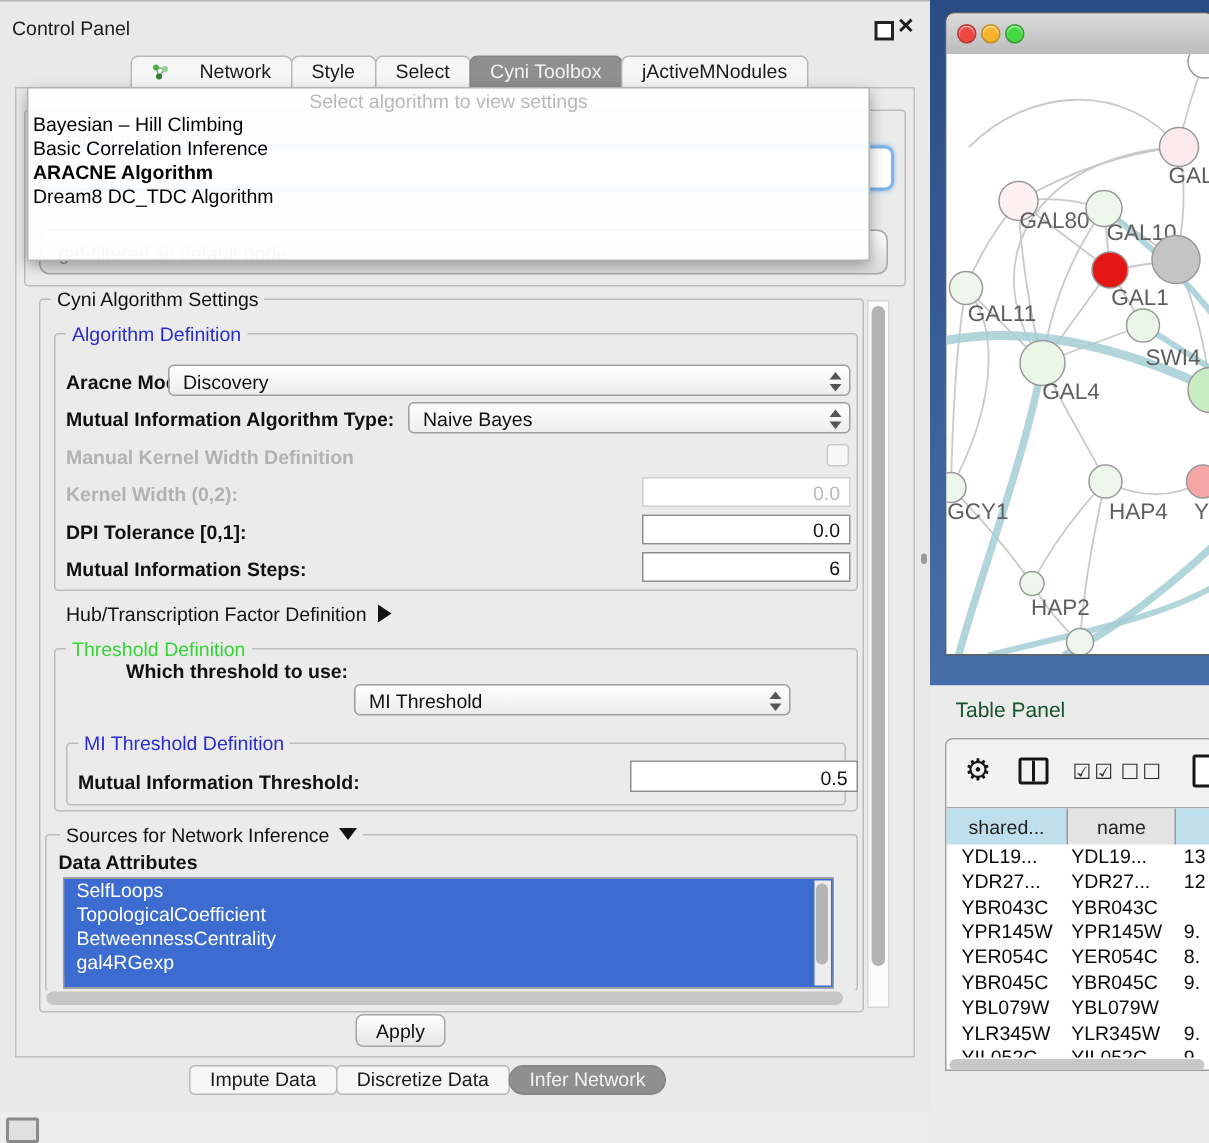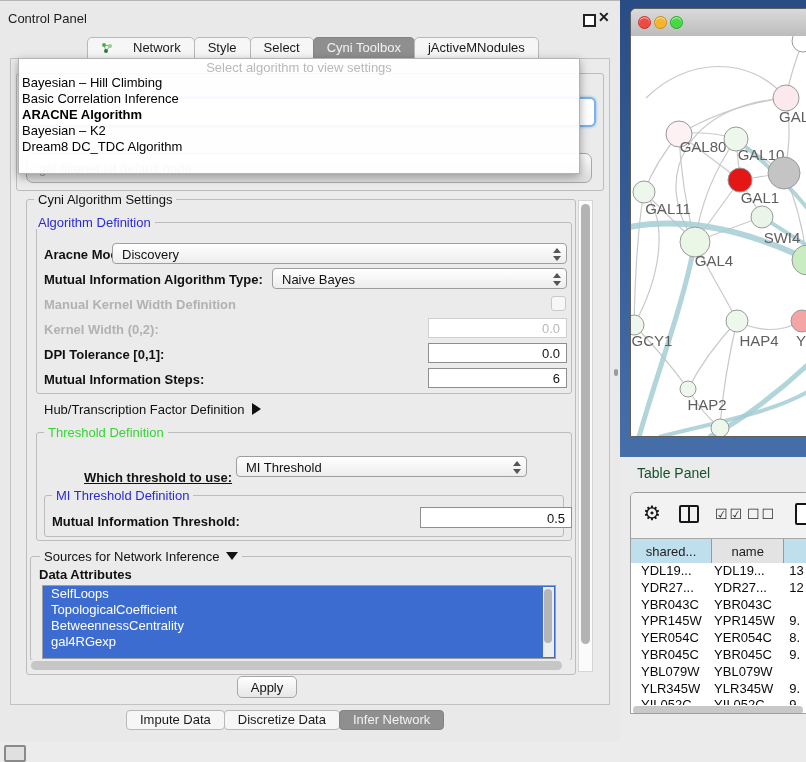--- a/index.html
+++ b/index.html
@@ -13,21 +13,21 @@
   .cp-title{position:absolute;left:8px;top:10px;font-size:13px;color:#1c1c1c;}
   .float-btn{position:absolute;left:583px;top:13px;width:9px;height:9px;border:2px solid #222;background:#fff;}
   .close-btn{position:absolute;left:598px;top:8px;font-size:14px;font-weight:bold;color:#1a1a1a;}
   .tabbar{position:absolute;left:88px;top:36px;display:flex;height:22px;}
   .tab{height:20px;line-height:20px;padding:0 13px;background:#f6f6f6;border:1px solid #b8b8b8;margin-left:-1px;
        font-size:13px;color:#1a1a1a;border-radius:5px 5px 0 0;display:flex;align-items:center;gap:20px;}
   .tab.sel{background:#8f8f8f;color:#f2f2f2;border-color:#848484;}
   .btabbar{position:absolute;left:127px;top:709px;display:flex;height:20px;}
   .btab{height:18px;line-height:18px;padding:0 13px;background:#f6f6f6;border:1px solid #b8b8b8;margin-left:-1px;
        font-size:13px;color:#1a1a1a;border-radius:4px;}
-  .btab.sel{background:#8f8f8f;color:#f2f2f2;border-color:#848484;}
+  .btab.sel{background:#8f8f8f;color:#f2f2f2;border-color:#848484;border-radius:10px;}
   .content-box{position:absolute;left:10px;top:57px;width:598px;height:645px;background:#ebebeb;border:1px solid #c2c2c2;}
   
   .grp{position:absolute;border:1px solid #bcbcbc;border-radius:3px;}
   .grp-title{position:absolute;background:#ebebeb;padding:0 4px;font-size:13px;line-height:13px;color:#111;white-space:nowrap;}
   .t-blue{color:var(--title-blue);}
   .t-green{color:var(--title-green);}
   .lbl{position:absolute;font-size:13px;font-weight:bold;color:#111;white-space:nowrap;}
   .lbl.plain{font-weight:normal;}
   .lbl.dis{color:#b2b2b2;}
   .combo{position:absolute;height:21px;border:1px solid #9e9e9e;border-radius:4px;background:linear-gradient(#ffffff,#ededed);
@@ -279,21 +279,21 @@
 
   <div class="inference-group"></div>
   <div class="ghost-title">Inference Algorithm</div>
   <div class="focused-combo"></div>
   <div class="bg-combo">gal-filtered.sif default node</div>
 
   <div class="grp" style="left:26px;top:198px;width:548px;height:474px;"></div>
   <span class="grp-title" style="left:34px;top:192px;">Cyni Algorithm Settings</span>
 
   <div class="grp" style="left:36px;top:221px;width:534px;height:170px;"></div>
-  <span class="grp-title t-blue" style="left:34px;top:215px;text-align:right;">Algorithm Definition</span>
+  <span class="grp-title t-blue" style="left:44px;top:215px;text-align:right;">Algorithm Definition</span>
 
   <span class="lbl" style="left:44px;top:246px;">Aracne Mode:</span>
   <div class="combo" style="left:112px;top:242px;width:455px;">
     <span>Discovery</span>
     <span class="arrows"></span>
   </div>
 
   <span class="lbl" style="left:44px;top:271px;">Mutual Information Algorithm Type:</span>
   <div class="combo" style="left:272px;top:267px;width:295px;">
     <span>Naive Bayes</span>
@@ -310,21 +310,21 @@
   <div class="tfield" style="left:428px;top:342px;width:139px;">0.0</div>
 
   <span class="lbl" style="left:44px;top:371px;">Mutual Information Steps:</span>
   <div class="tfield" style="left:428px;top:367px;width:139px;">6</div>
 
   <span class="lbl plain" style="left:44px;top:401px;"><span>Hub/Transcription Factor Definition</span><span class="tri-right"></span></span>
 
   <div class="grp" style="left:36px;top:431px;width:534px;height:107px;"></div>
   <span class="grp-title t-green" style="left:44px;top:425px;">Threshold Definition</span>
 
-  <span class="lbl" style="left:84px;top:469px;text-decoration:underline;">Which threshold to use:</span>
+  <span class="lbl" style="left:84px;top:439px;">Which threshold to use:</span>
   <div class="combo" style="left:236px;top:455px;width:291px;">
     <span>MI Threshold</span>
     <span class="arrows"></span>
   </div>
 
   <div class="grp" style="left:44px;top:494px;width:518px;height:40px;"></div>
   <span class="grp-title t-blue" style="left:52px;top:488px;">MI Threshold Definition</span>
   <span class="lbl" style="left:52px;top:513px;">Mutual Information Threshold:</span>
   <div class="tfield" style="left:420px;top:506px;width:152px;height:21px;line-height:21px;">0.5</div>
 
@@ -349,21 +349,20 @@
     </div>
 
   <div class="apply-btn">Apply</div>
 
   <div class="algo-dropdown">
     <div class="dd-prompt">Select algorithm to view settings</div>
     <div id="dd-items">
         <div class="dd-item">Bayesian – Hill Climbing</div>
         <div class="dd-item">Basic Correlation Inference</div>
         <div class="dd-item sel">ARACNE Algorithm</div>
-        <div class="dd-item">Bayesian – K2</div>
         <div class="dd-item">Dream8 DC_TDC Algorithm</div>
       </div>
   </div>
 
   <div class="btabbar" id="bottom-tabbar">
       <div class="btab"><span>Impute Data</span></div>
       <div class="btab"><span>Discretize Data</span></div>
       <div class="btab sel"><span>Infer Network</span></div>
     </div>
 </div>

